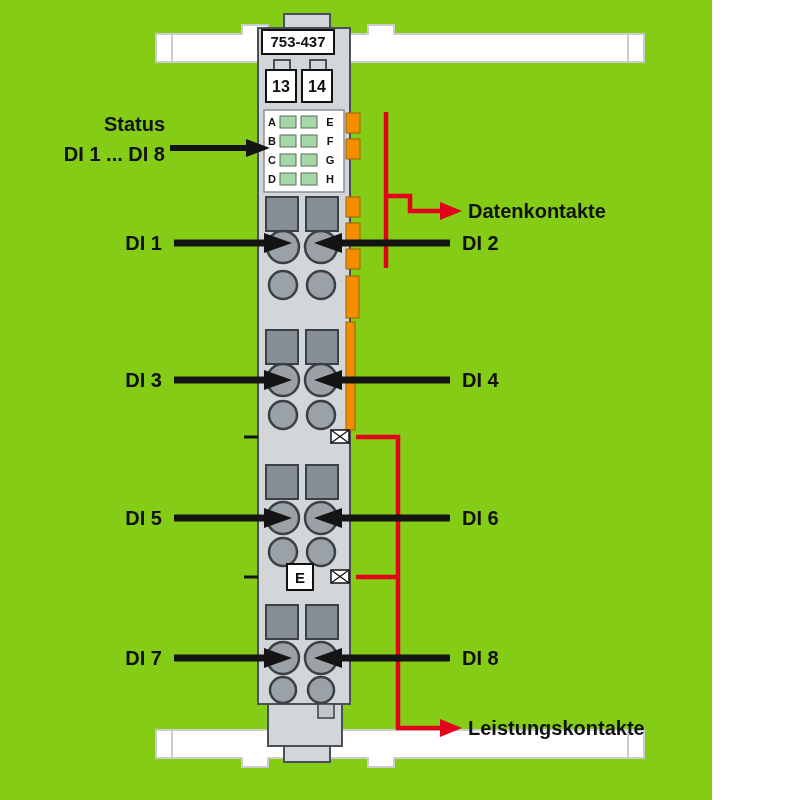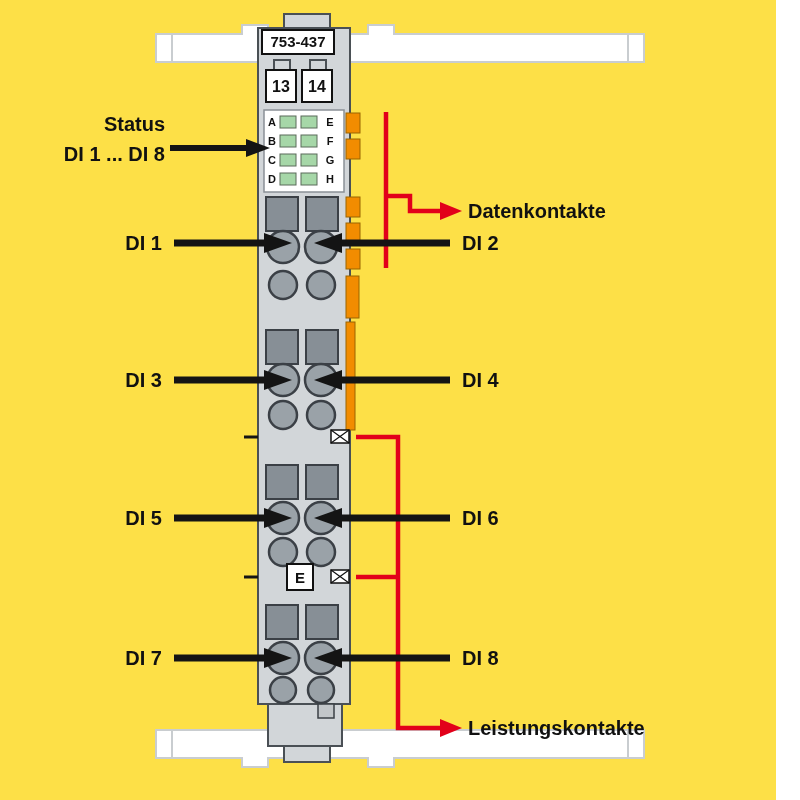--- a/index.html
+++ b/index.html
@@ -1,16 +1,16 @@
 <!DOCTYPE html>
 <html style="--module_body: #d2d6d9; --connector_gray: #878f96; --clamp_gray: #9aa2a8; --contact_orange: #f28c00; --led_green: #a6d7a8; --accent_red: #e2001a; --arrow_black: #141414; --rail_outline: #c9cdd0;"><head>
 <meta charset="utf-8">
 <style>
   html,body{margin:0;padding:0;background:#fff;}
-  .stage{position:relative;width:776px;height:800px;background:#fde047;overflow:hidden;}
+  .stage{position:relative;width:712px;height:800px;background:#84cc16;overflow:hidden;}
   svg{display:block;}
   .rail{fill:#ffffff;stroke:var(--rail_outline);stroke-width:2;}
   .railline{stroke:var(--rail_outline);stroke-width:2;}
   .body{fill:var(--module_body);stroke:#4a5055;stroke-width:2;}
   .sq{fill:var(--connector_gray);stroke:#3b4046;stroke-width:2;}
   .circ{fill:var(--clamp_gray);stroke:#3b4046;stroke-width:2.5;}
   .orange{fill:var(--contact_orange);stroke:#9a6400;stroke-width:1;}
   .led{fill:var(--led_green);stroke:#5a6a5a;stroke-width:1;}
   .whitebox{fill:#ffffff;stroke:#111;stroke-width:2;}
   .ledbox{fill:#ffffff;stroke:#8a9096;stroke-width:1.5;}

